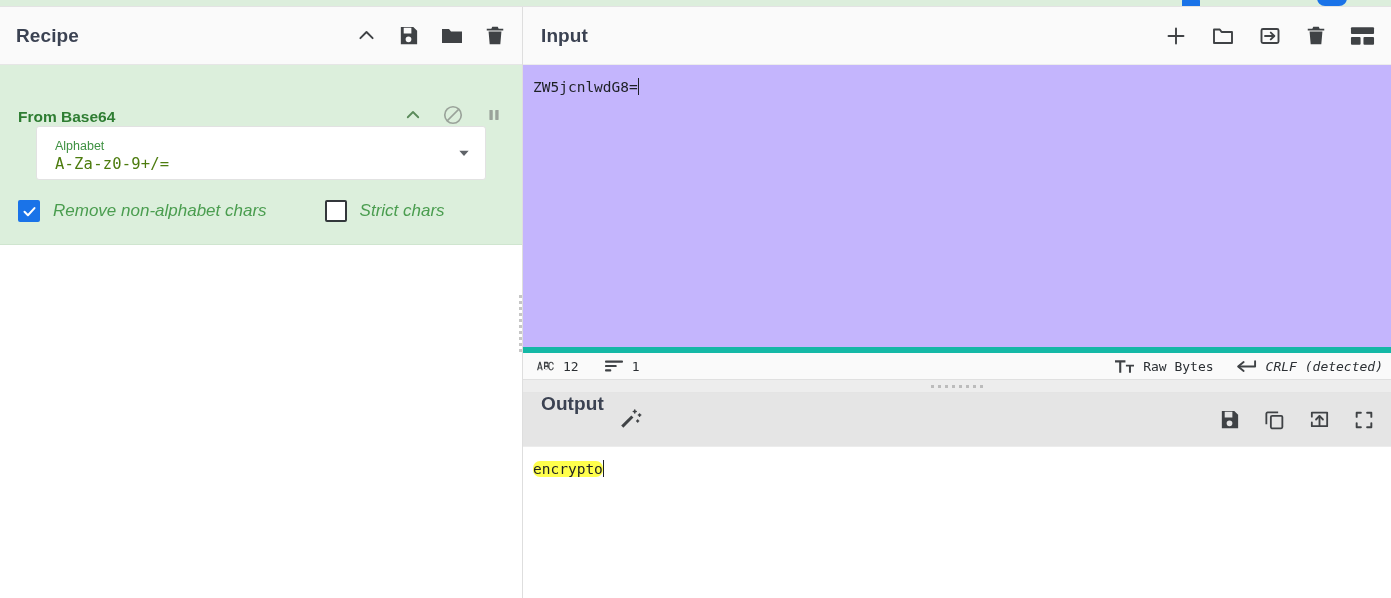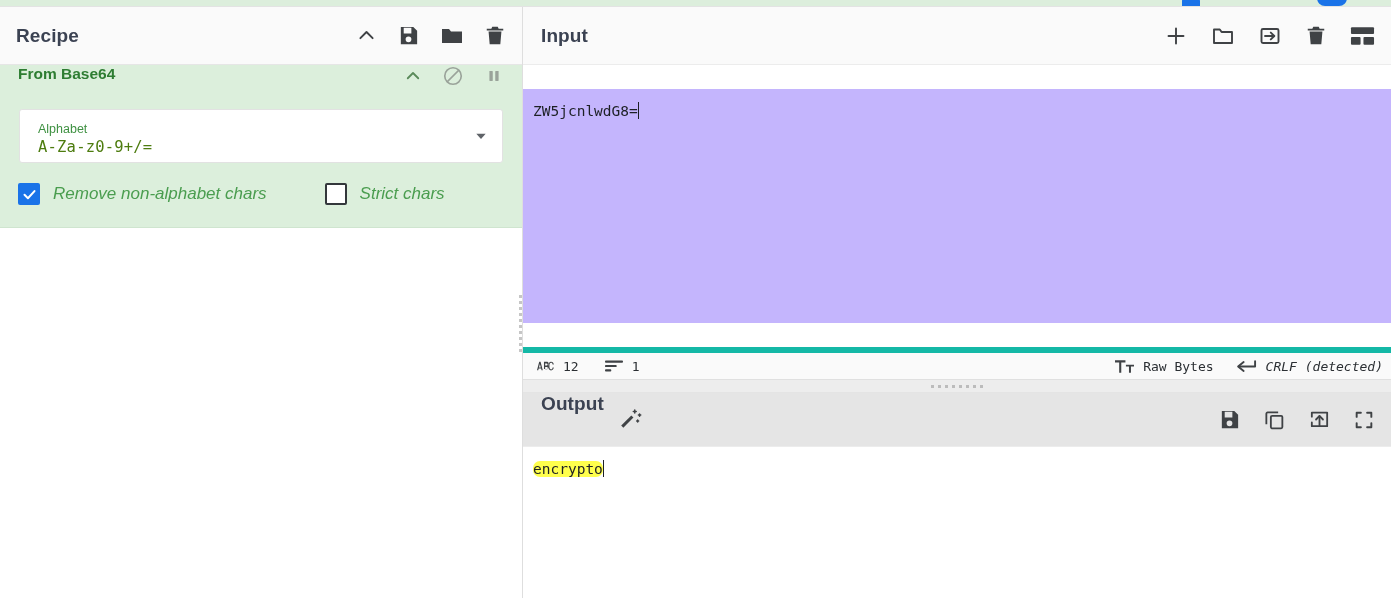--- a/index.html
+++ b/index.html
@@ -44,27 +44,27 @@
   .header-actions { margin-left: auto; display: flex; align-items: center; gap: 20px; }
   .ico { display: inline-flex; align-items: center; justify-content: center; color: #3f4245; cursor: pointer; }
   .ico svg { display: block; }
 
   
   .op-list { flex: none; }
   .op {
     background: #dcefdc; border-bottom: 1px solid #cfe5cf; padding: 0 0 22px 0;
   }
   .op-head {
-    height: 44px; display: flex; align-items: flex-start; padding: 0 18px 0 18px;
+    height: 61px; display: flex; align-items: flex-end; padding: 0 18px 0 18px;
   }
   .op-name { font-size: 15.5px; font-weight: bold; color: #2e7d32; }
   .op-head-actions { margin-left: auto; display: flex; align-items: center; gap: 20px; }
   .op-ico { color: #5a8a5a; cursor: pointer; display: inline-flex; }
 
-  .arg-wrap { padding: 0 19px; }
+  .arg-wrap { padding: 0 36px; }
   .arg-select {
     background: #ffffff; border: 1px solid #e2e2e2; border-radius: 3px;
     height: 54px; padding: 7px 12px 0 18px; position: relative; display: flex;
     flex-direction: column; justify-content: center; cursor: pointer;
   }
   .arg-label { font-size: 12.5px; color: #3f9142; line-height: 15px; }
   .arg-value {
     font-family: "DejaVu Sans Mono", monospace; font-size: 15.5px; color: #4d7c0f;
     line-height: 21px; letter-spacing: .2px;
   }
@@ -88,21 +88,21 @@
     position: absolute; right: -1px; top: 58px; width: 5px; bottom: 0;
     display: flex; align-items: center; justify-content: center;
   }
   .vgrip { width: 3px; height: 74px; display: flex; flex-direction: column; gap: 3px; }
   .vgrip i { display: block; width: 3px; height: 3px; background: #c6c6c6; }
 
   
   .io-pane { flex: 1; display: flex; flex-direction: column; min-width: 0; background: #fff; }
 
   
-  .input-section { flex: none; height: 373px; display: flex; flex-direction: column; min-height: 0; gap: 24px; }
+  .input-section { flex: none; height: 373px; display: flex; flex-direction: column; min-height: 0; }
   .input-header {
     height: 58px; flex: none; display: flex; align-items: center; padding: 0 16px 0 18px;
     background: #fafafa; border-bottom: 1px solid #ececec;
   }
   .input-header .header-actions { gap: 23px; }
   .editor {
     flex: 1; background: #c4b5fd; padding: 12px 0 0 10px; overflow: hidden;
     font-family: "DejaVu Sans Mono", monospace; font-size: 14.5px; color: #1d2025;
     line-height: 20px;
   }

